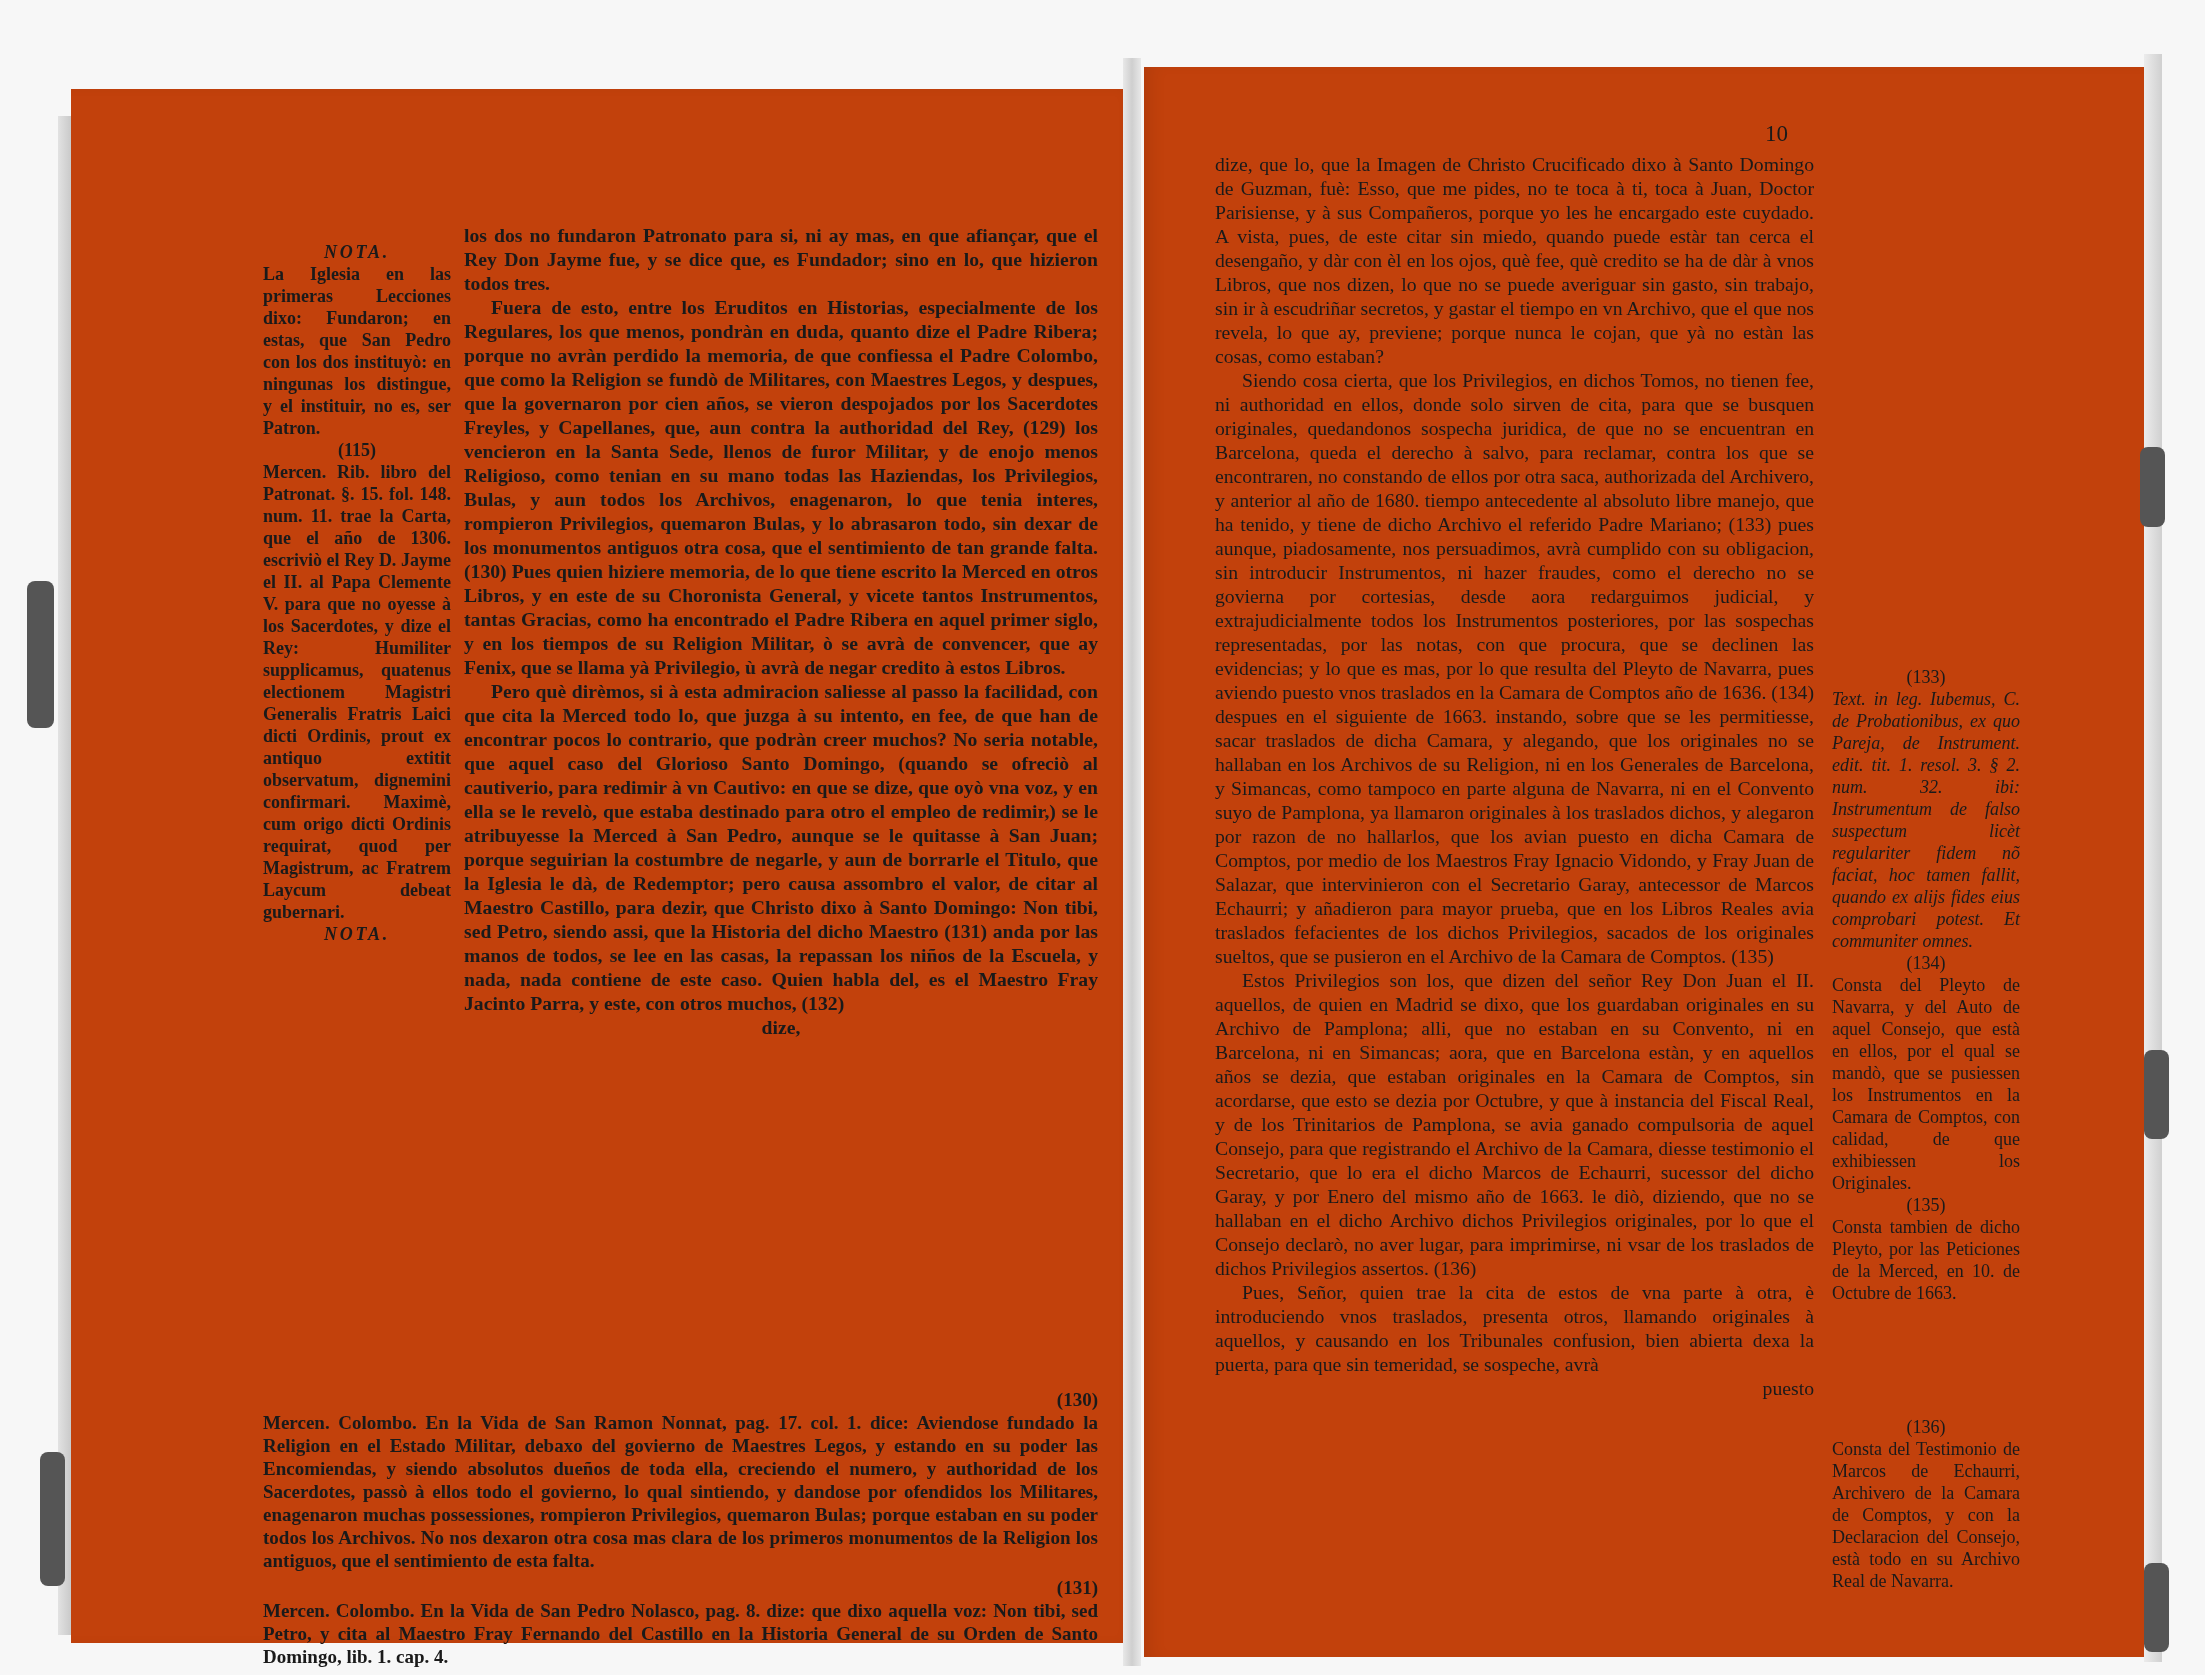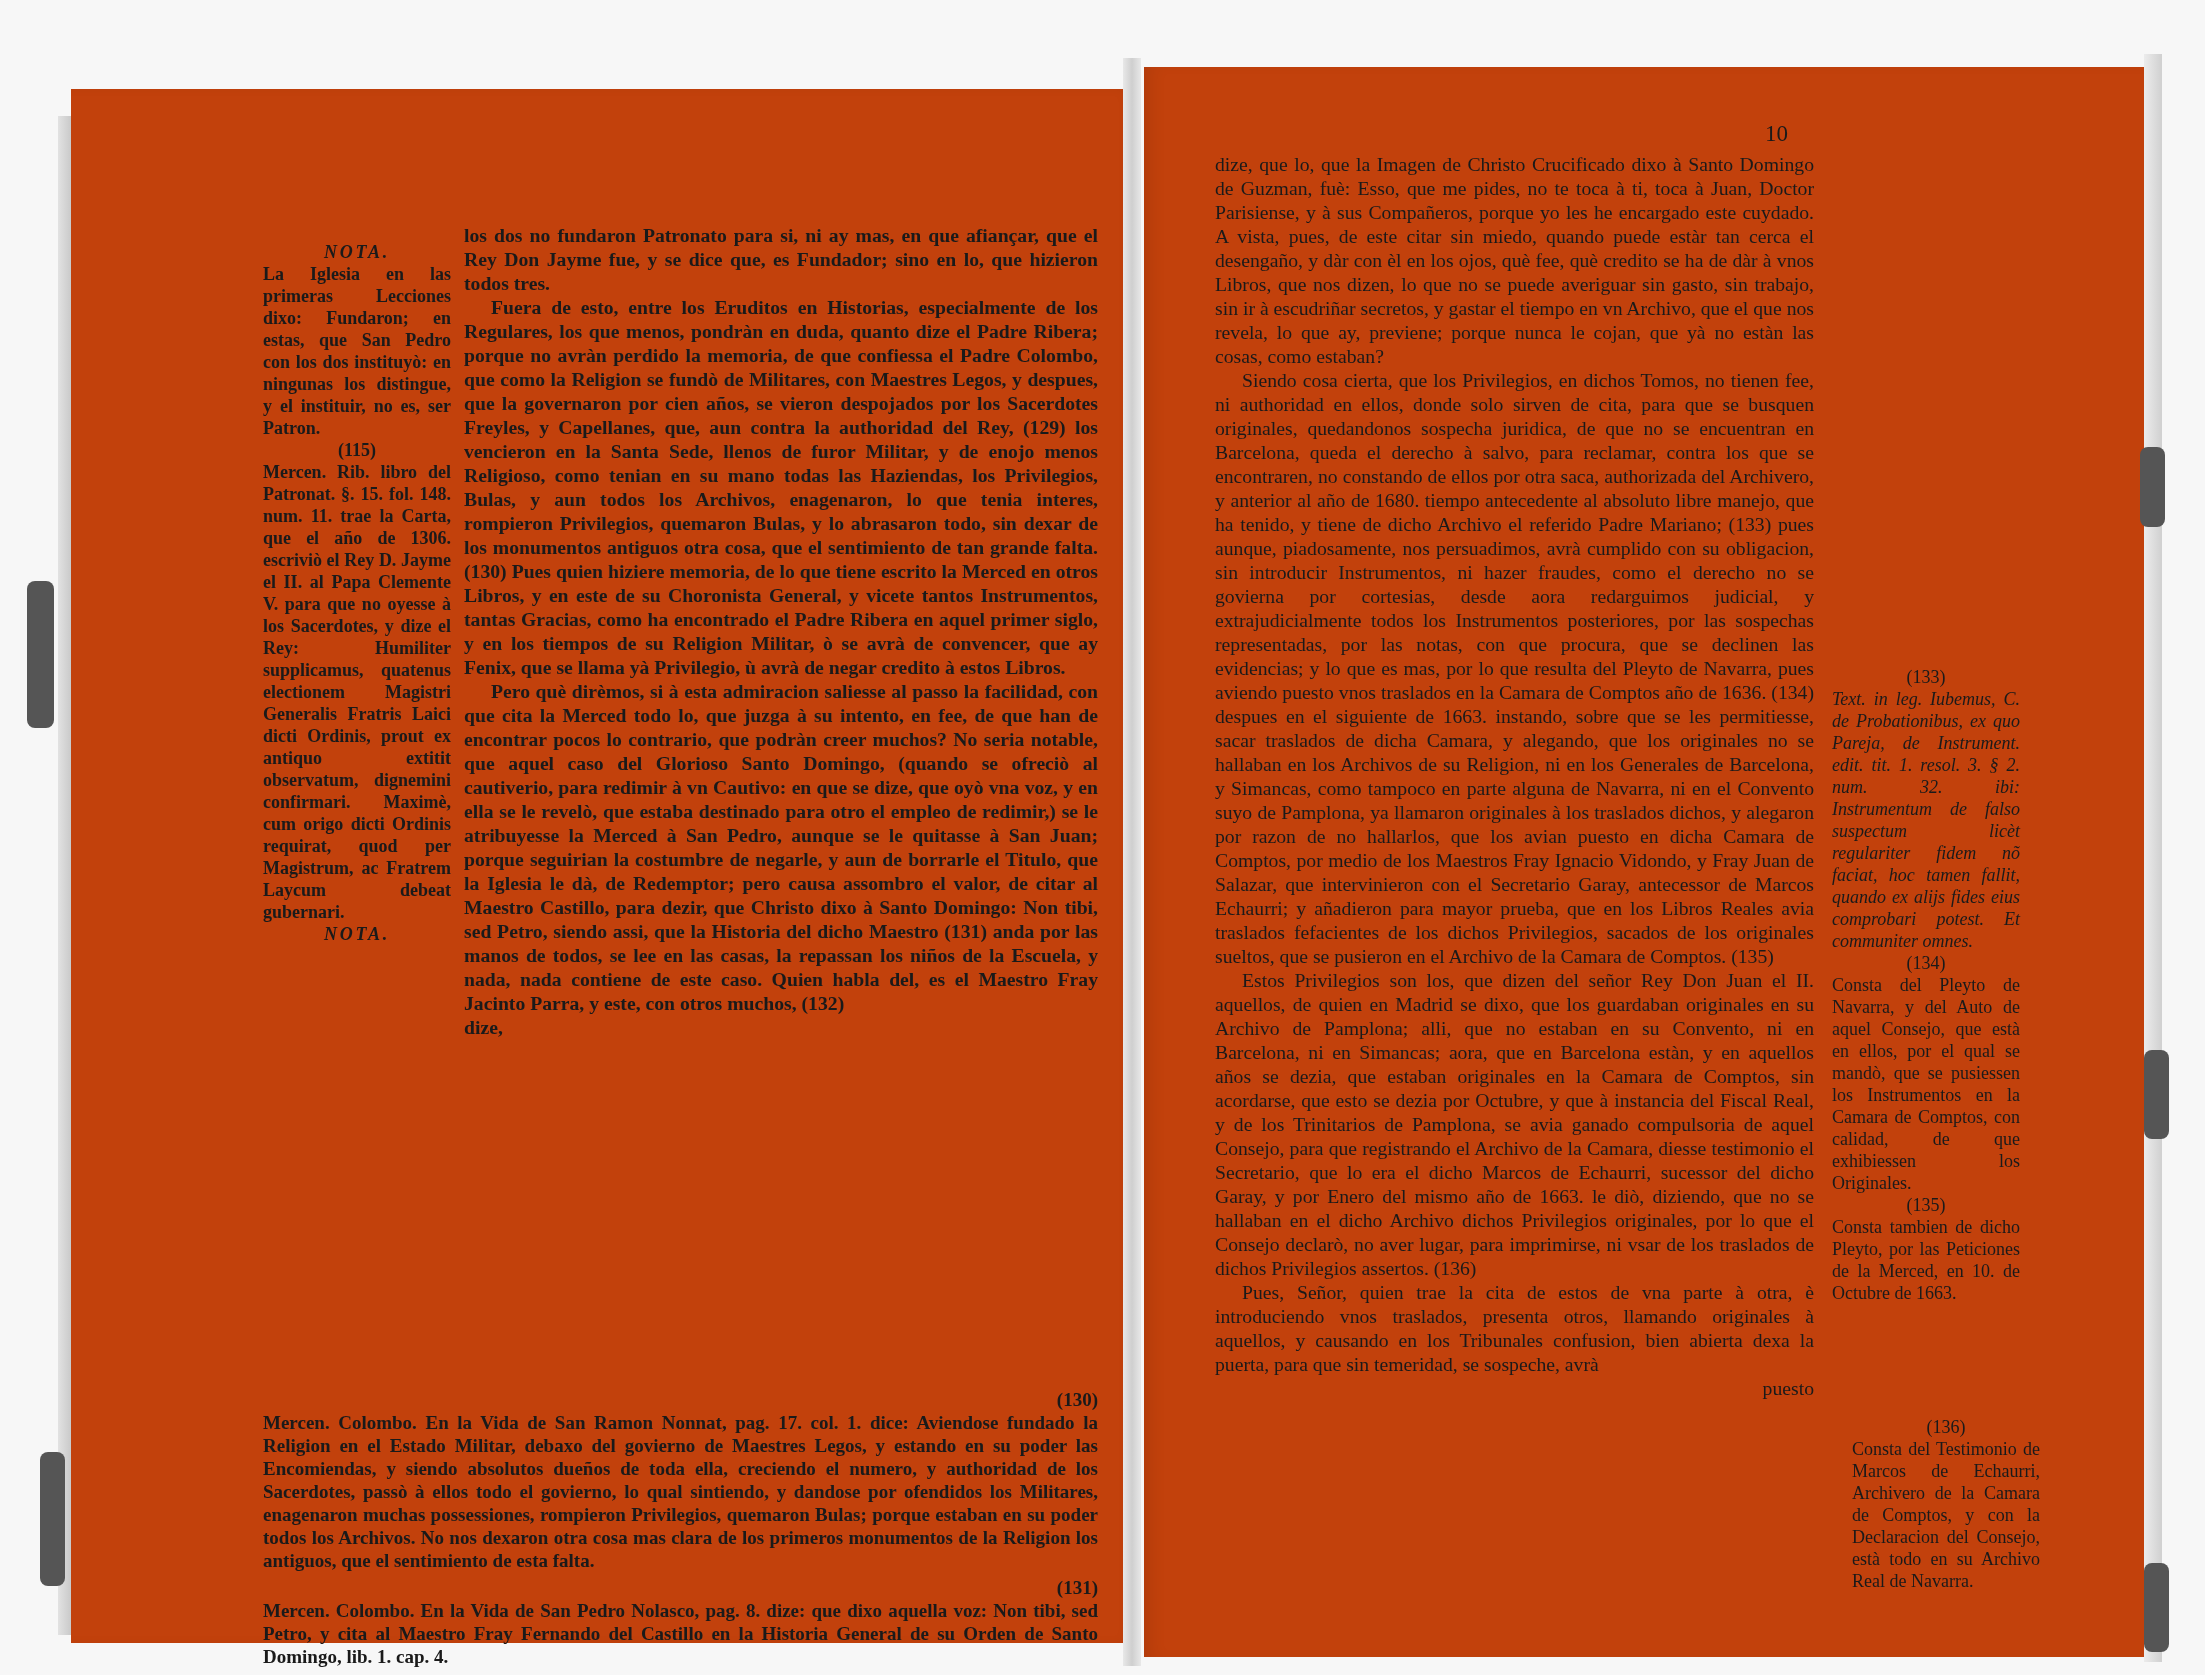--- a/index.html
+++ b/index.html
@@ -42,21 +42,21 @@
     <p>La Iglesia en las primeras Lecciones dixo: Fundaron; en estas, que San Pedro con los dos instituyò: en ningunas los distingue, y el instituir, no es, ser Patron.</p>
     <div class="num">(115)</div>
     <p>Mercen. Rib. libro del Patronat. §. 15. fol. 148. num. 11. trae la Carta, que el año de 1306. escriviò el Rey D. Jayme el II. al Papa Clemente V. para que no oyesse à los Sacerdotes, y dize el Rey: Humiliter supplicamus, quatenus electionem Magistri Generalis Fratris Laici dicti Ordinis, prout ex antiquo extitit observatum, dignemini confirmari. Maximè, cum origo dicti Ordinis requirat, quod per Magistrum, ac Fratrem Laycum debeat gubernari.</p>
     <div class="h">NOTA.</div>
   </div>
 
   <div class="txt" style="left:393px;top:134px;width:634px;">
     <p class="noind">los dos no fundaron Patronato para si, ni ay mas, en que afiançar, que el Rey Don Jayme fue, y se dice que, es Fundador; sino en lo, que hizieron todos tres.</p>
     <p>Fuera de esto, entre los Eruditos en Historias, especialmente de los Regulares, los que menos, pondràn en duda, quanto dize el Padre Ribera; porque no avràn perdido la memoria, de que confiessa el Padre Colombo, que como la Religion se fundò de Militares, con Maestres Legos, y despues, que la governaron por cien años, se vieron despojados por los Sacerdotes Freyles, y Capellanes, que, aun contra la authoridad del Rey, (129) los vencieron en la Santa Sede, llenos de furor Militar, y de enojo menos Religioso, como tenian en su mano todas las Haziendas, los Privilegios, Bulas, y aun todos los Archivos, enagenaron, lo que tenia interes, rompieron Privilegios, quemaron Bulas, y lo abrasaron todo, sin dexar de los monumentos antiguos otra cosa, que el sentimiento de tan grande falta. (130) Pues quien hiziere memoria, de lo que tiene escrito la Merced en otros Libros, y en este de su Choronista General, y vicete tantos Instrumentos, tantas Gracias, como ha encontrado el Padre Ribera en aquel primer siglo, y en los tiempos de su Religion Militar, ò se avrà de convencer, que ay Fenix, que se llama yà Privilegio, ù avrà de negar credito à estos Libros.</p>
     <p>Pero què dirèmos, si à esta admiracion saliesse al passo la facilidad, con que cita la Merced todo lo, que juzga à su intento, en fee, de que han de encontrar pocos lo contrario, que podràn creer muchos? No seria notable, que aquel caso del Glorioso Santo Domingo, (quando se ofreciò al cautiverio, para redimir à vn Cautivo: en que se dize, que oyò vna voz, y en ella se le revelò, que estaba destinado para otro el empleo de redimir,) se le atribuyesse la Merced à San Pedro, aunque se le quitasse à San Juan; porque seguirian la costumbre de negarle, y aun de borrarle el Titulo, que la Iglesia le dà, de Redemptor; pero causa assombro el valor, de citar al Maestro Castillo, para dezir, que Christo dixo à Santo Domingo: Non tibi, sed Petro, siendo assi, que la Historia del dicho Maestro (131) anda por las manos de todos, se lee en las casas, la repassan los niños de la Escuela, y nada, nada contiene de este caso. Quien habla del, es el Maestro Fray Jacinto Parra, y este, con otros muchos, (132)</p>
-    <p class="noind" style="text-align:left">dize,</p>
+    <p class="noind" style="text-align:center">dize,</p>
   </div>
 
   <div class="fn" style="left:192px;top:1295px;width:835px;">
     <div class="num">(130)</div>
     <p>Mercen. Colombo. En la Vida de San Ramon Nonnat, pag. 17. col. 1. dice: Aviendose fundado la Religion en el Estado Militar, debaxo del govierno de Maestres Legos, y estando en su poder las Encomiendas, y siendo absolutos dueños de toda ella, creciendo el numero, y authoridad de los Sacerdotes, passò à ellos todo el govierno, lo qual sintiendo, y dandose por ofendidos los Militares, enagenaron muchas possessiones, rompieron Privilegios, quemaron Bulas; porque estaban en su poder todos los Archivos. No nos dexaron otra cosa mas clara de los primeros monumentos de la Religion los antiguos, que el sentimiento de esta falta.</p>
     <div class="num">(131)</div>
     <p>Mercen. Colombo. En la Vida de San Pedro Nolasco, pag. 8. dize: que dixo aquella voz: Non tibi, sed Petro, y cita al Maestro Fray Fernando del Castillo en la Historia General de su Orden de Santo Domingo, lib. 1. cap. 4.</p>
     <div class="num">(132)</div>
     <p>El Maestro Fray Jacinto Parra Dominico, en su Rosa Laureada, triunfo 4. pag. 210. dice: Que el Señor respondiò à Santo Domingo: Fili, pro quo praeces effundis, ea res te non attinet: ad alium attinet, Doctorem Parisiensem, Ioannem, &amp; Socios, quibus ego banc Provinciam imposui. Lo mismo dicen el Padre Maestro Fray Juan Bautista Fort Dominico, en vn Sermon predicado año de 1668. el Padre Fray Francisco de San Agustin Macedo, de la Orden de San Francisco, y el Padre Alonso Andrade, de la Compañia de Jesus, ambos en la Vida de San Juan de Matha. Y que el Maestro Castillo no hablò de este caso, lo testifica el Maestro Lorea Dominico, en la Vida de San Raymundo de Peñafort en el fol. 88. y mejor los mesmos libros de dicho Author.</p>
   </div>
@@ -76,21 +76,21 @@
   </div>
 
   <div class="margin-note" style="left:688px;top:599px;width:188px;">
     <div class="num">(133)</div>
     <p style="font-style:italic">Text. in leg. Iubemus, C. de Probationibus, ex quo Pareja, de Instrument. edit. tit. 1. resol. 3. § 2. num. 32. ibi: Instrumentum de falso suspectum licèt regulariter fidem nõ faciat, hoc tamen fallit, quando ex alijs fides eius comprobari potest. Et communiter omnes.</p>
     <div class="num">(134)</div>
     <p>Consta del Pleyto de Navarra, y del Auto de aquel Consejo, que està en ellos, por el qual se mandò, que se pusiessen los Instrumentos en la Camara de Comptos, con calidad, de que exhibiessen los Originales.</p>
     <div class="num">(135)</div>
     <p>Consta tambien de dicho Pleyto, por las Peticiones de la Merced, en 10. de Octubre de 1663.</p>
   </div>
-  <div class="margin-note" style="left:688px;top:1349px;width:188px;margin-left:20px;">
+  <div class="margin-note" style="left:688px;top:1349px;width:188px;">
     <div class="num">(136)</div>
     <p>Consta del Testimonio de Marcos de Echaurri, Archivero de la Camara de Comptos, y con la Declaracion del Consejo, està todo en su Archivo Real de Navarra.</p>
   </div>
 </div>
 
 <div class="right-edge"></div>
 <div class="tie" style="left:2140px;top:447px;width:24.6px;height:80px;"></div>
 <div class="tie" style="left:2144px;top:1050px;width:24.6px;height:89px;"></div>
 <div class="tie" style="left:2144px;top:1563px;width:24.6px;height:89px;"></div>
 

